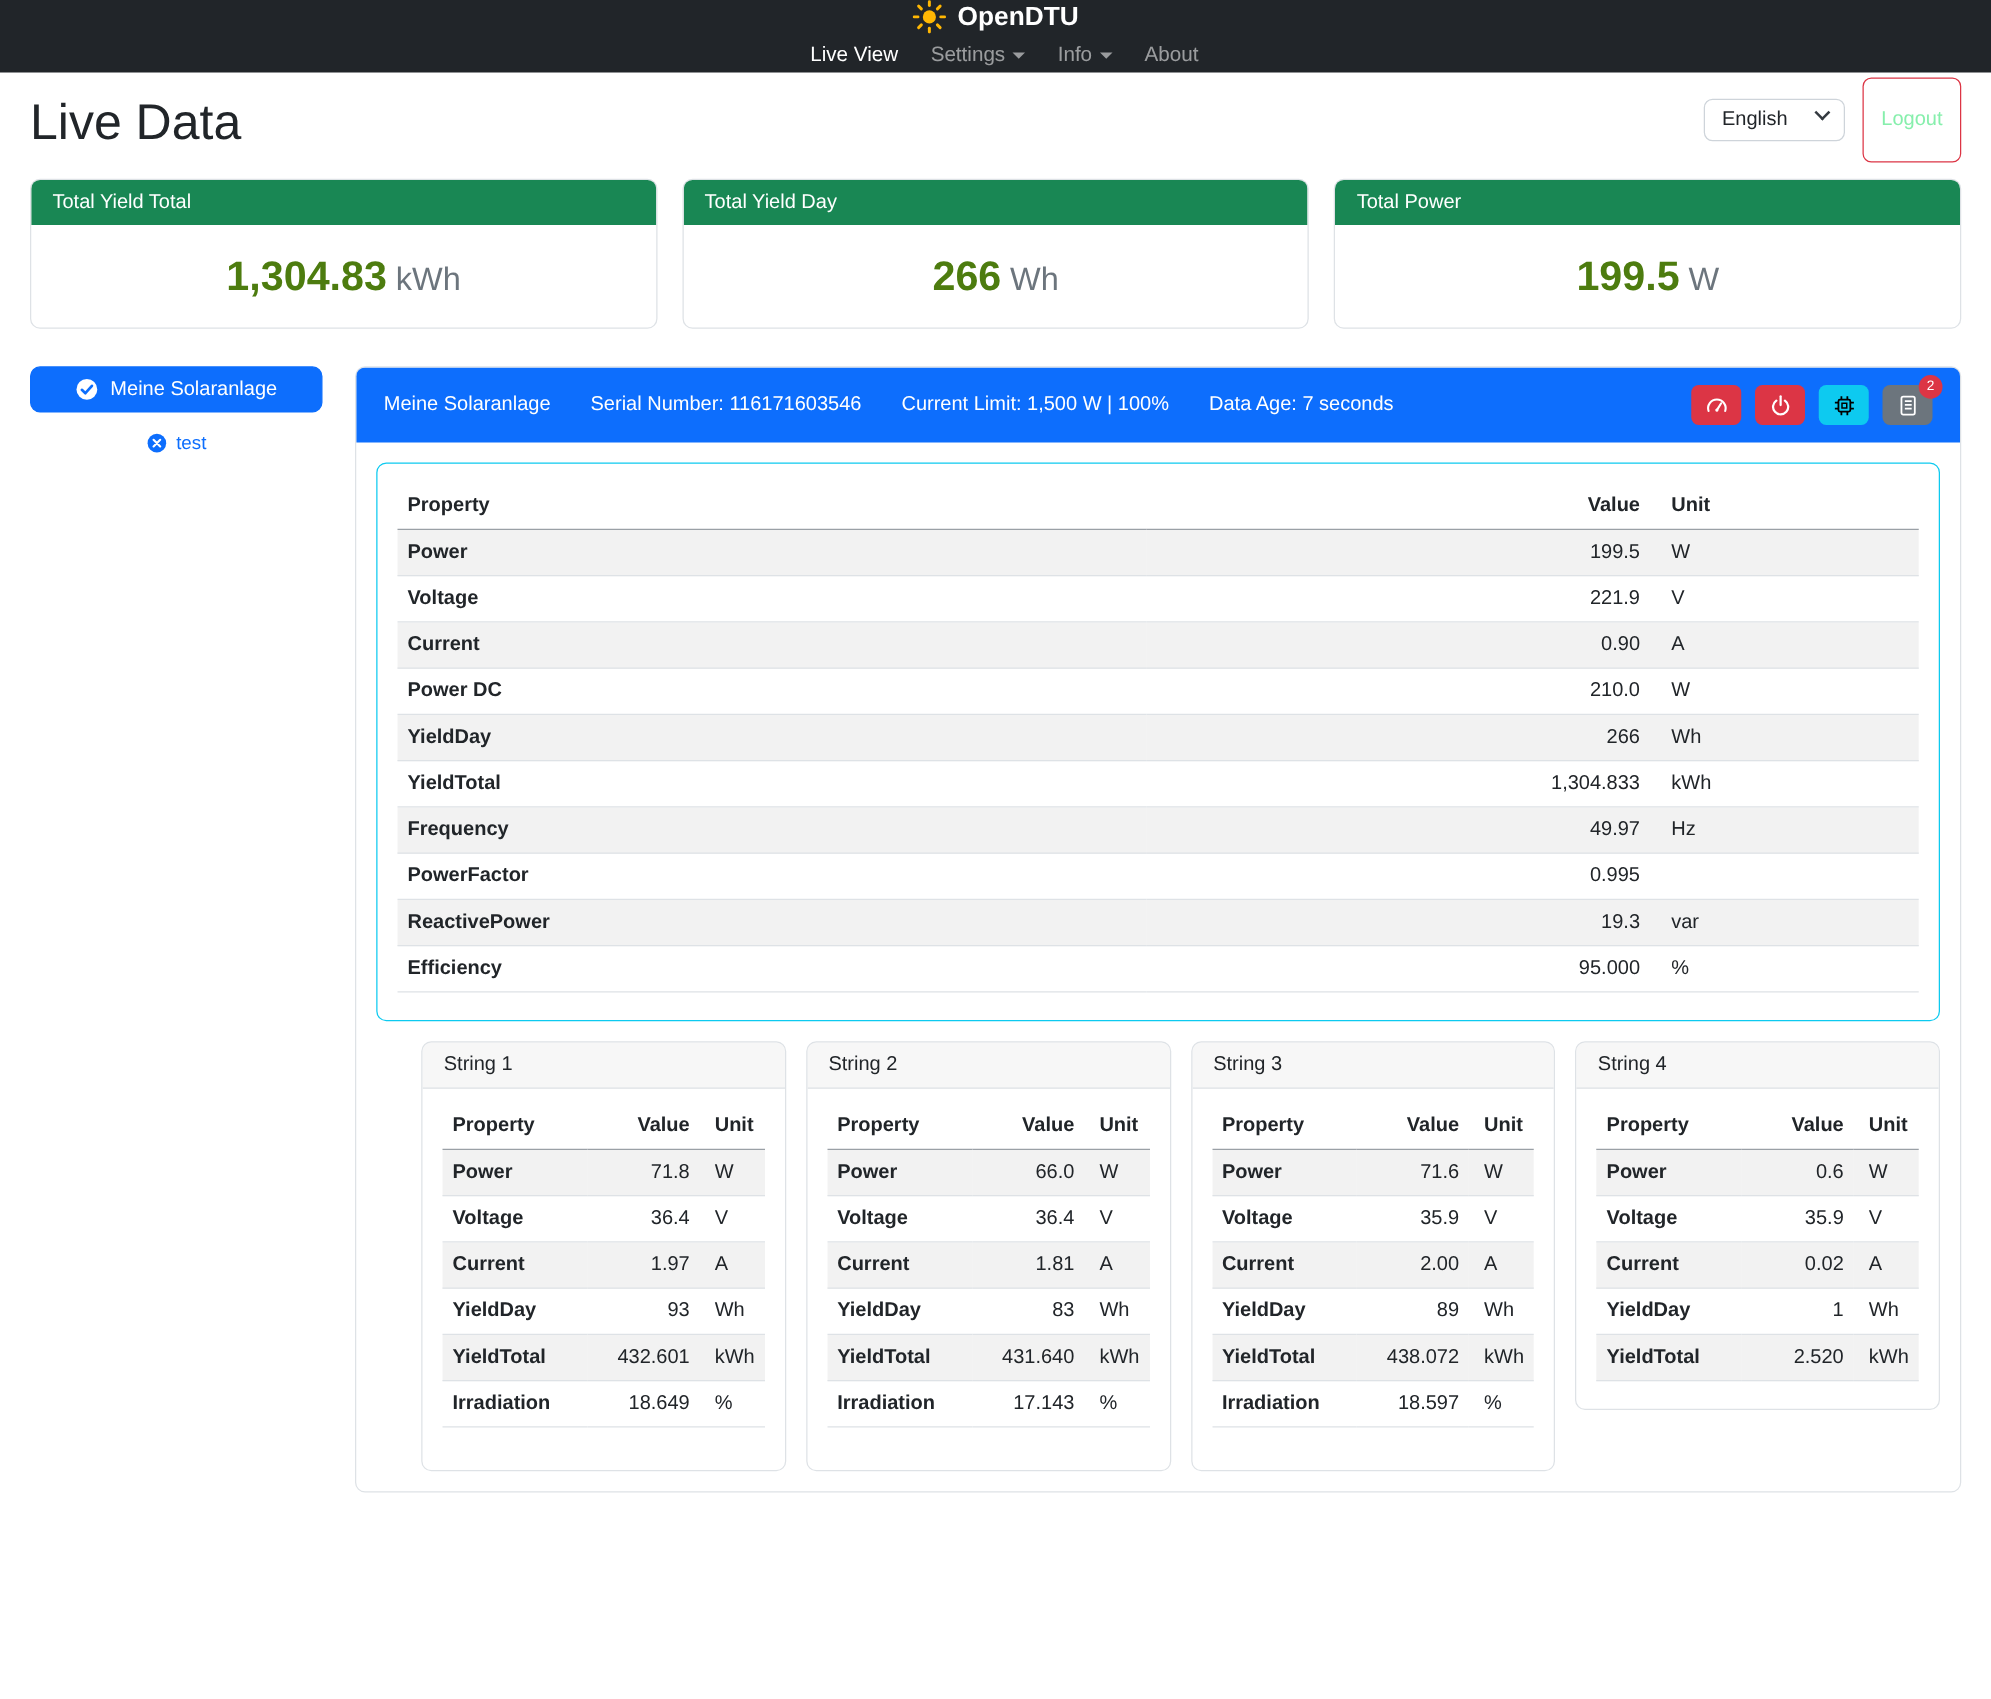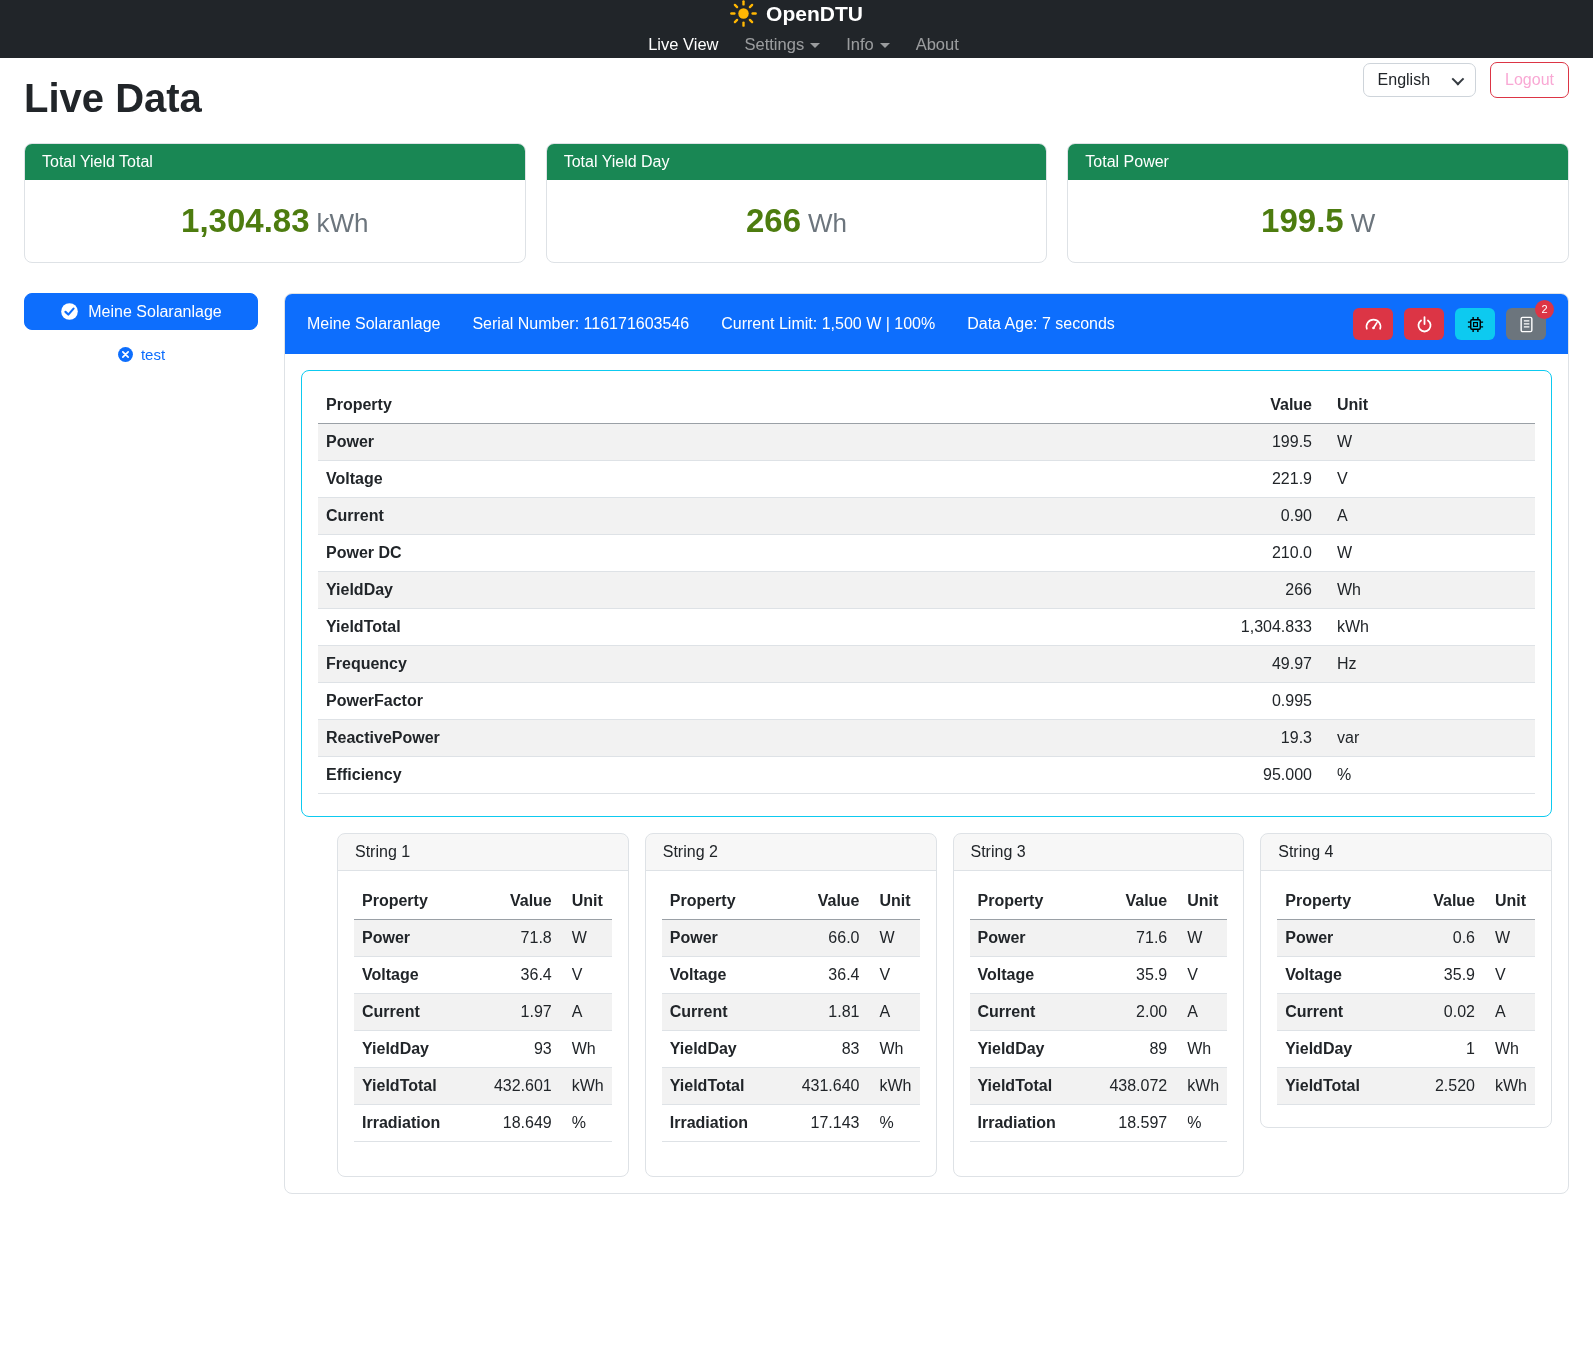--- a/index.html
+++ b/index.html
@@ -39,46 +39,45 @@
     border-left: 5px solid transparent;
     border-right: 5px solid transparent;
   }
   .nav-right { margin-left: auto; display: flex; align-items: center; gap: 14px; }
   .lang-select {
     background: #ffffff;
     border: 1px solid #ced4da;
     border-radius: 7px;
     padding: 7px 14px;
     display: flex;
-    align-items: center;
     gap: 22px;
     color: #212529;
     cursor: pointer;
     font-size: 16px;
   }
   .select-caret {
     width: 9px; height: 9px;
     border-right: 2px solid #343a40;
     border-bottom: 2px solid #343a40;
     transform: rotate(45deg) translateY(-2px);
   }
   .logout-btn {
     background: transparent;
     border: 1px solid #dc3545;
-    color: #f9a8d4;
+    color: #86efac;
     border-radius: 7px;
-    padding: 8px 14px;
+    padding: 24px 14px;
     font-size: 16px;
     cursor: pointer;
     font-family: inherit;
   }
 
   
   .container { padding: 0 24px 30px 24px; }
-  h1.page-title { font-size: 40px; font-weight: 700; margin: 18px 0 22px 0; }
+  h1.page-title { font-size: 40px; font-weight: 400; margin: 18px 0 22px 0; }
 
   .summary-row { display: flex; gap: 20px; margin-bottom: 30px; }
   .summary-card {
     flex: 1;
     border: 1px solid #dee2e6;
     border-radius: 8px;
     overflow: hidden;
     background: #fff;
   }
   .summary-card .card-head {

